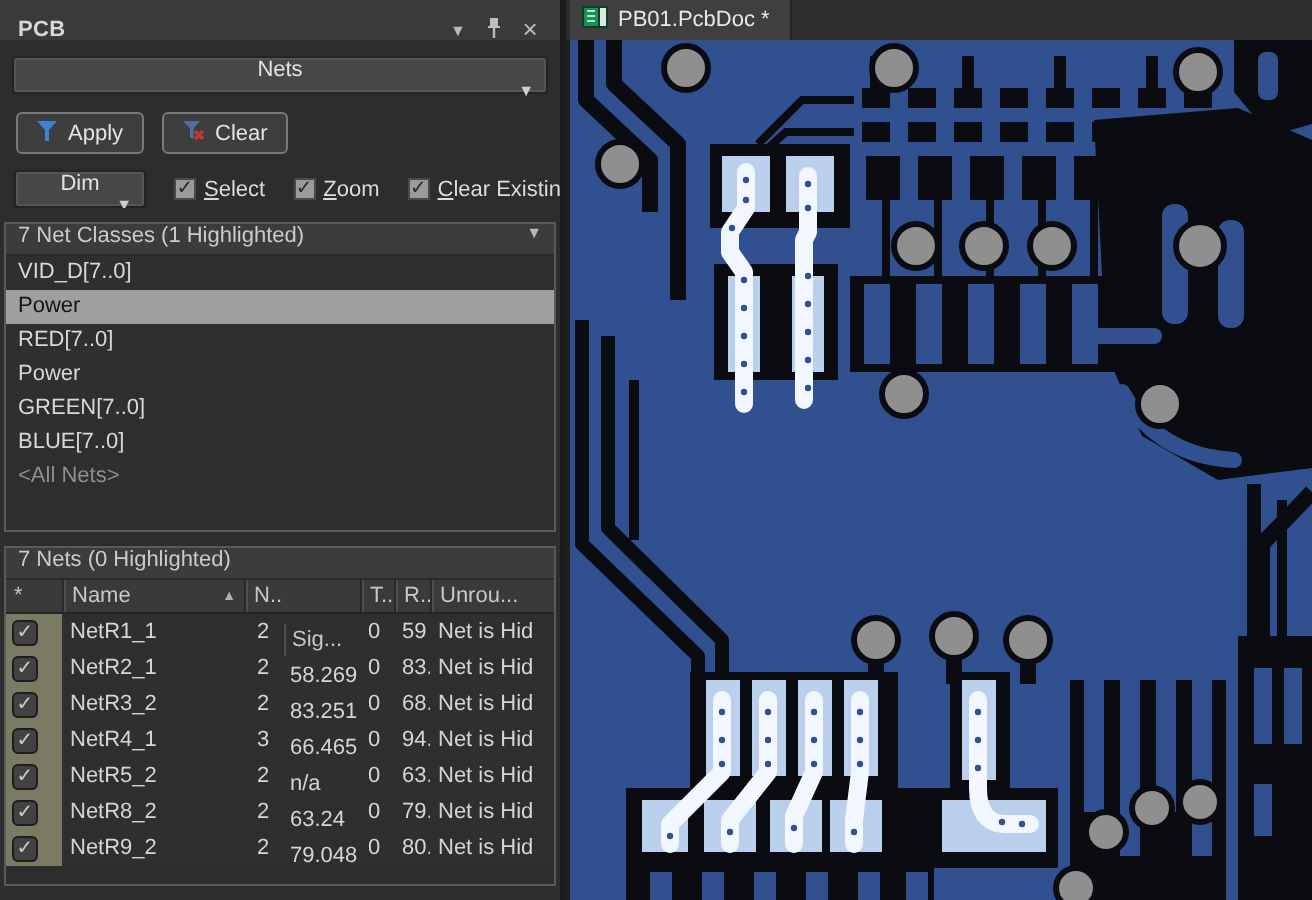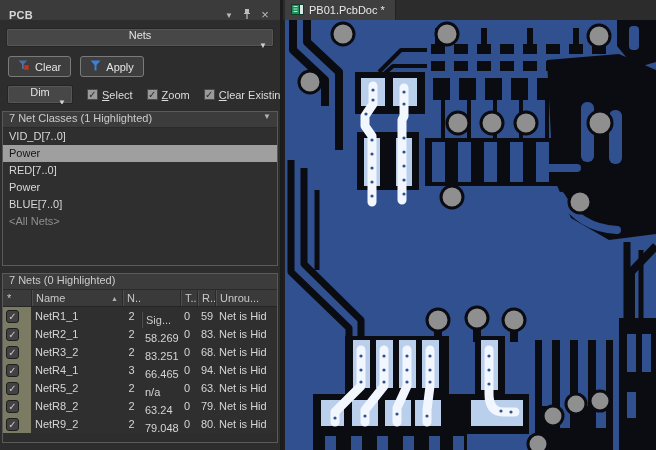--- a/index.html
+++ b/index.html
@@ -95,31 +95,31 @@
       <span class="tb-ico close">×</span>
     </div>
 
     <div class="combo nets-combo">
       <span>Nets</span>
       <span class="arrow">▼</span>
     </div>
 
     <div class="btnrow">
       <div class="btn">
+        <span><svg width="11" height="11" viewBox="0 0 11 11">
+              <path d="M0.5,0.5 H10.5 L6.5,5 V10.5 H4.5 V5 Z" fill="var(--apply-funnel)"></path>
+            </svg></span>
+        <span>Apply</span>
+      </div>
+      <div class="btn">
         <span><svg width="12" height="11" viewBox="0 0 12 11">
               <path d="M0.5,0.5 H9 L5.8,4.2 V9 H4 V4.2 Z" fill="#4d6f9e"></path>
               <path d="M6.5,5.5 l4,4 M10.5,5.5 l-4,4" stroke="var(--clear-x)" stroke-width="1.8"></path>
             </svg></span>
         <span>Clear</span>
-      </div>
-      <div class="btn">
-        <span><svg width="11" height="11" viewBox="0 0 11 11">
-              <path d="M0.5,0.5 H10.5 L6.5,5 V10.5 H4.5 V5 Z" fill="var(--apply-funnel)"></path>
-            </svg></span>
-        <span>Apply</span>
       </div>
     </div>
 
     <div class="dimrow">
       <div class="combo dim-combo">
         <span>Dim</span>
         <span class="arrow">▼</span>
       </div>
       <span class="cbgroup">
         <span class="tcb">✓</span>
@@ -137,20 +137,21 @@
 
     <div class="box classes-box">
       <div class="box-head">
         <span>7 Net Classes (1 Highlighted)</span>
         <span class="arrow">▼</span>
       </div>
       <div class="citem">VID_D[7..0]</div>
       <div class="citem sel">Power</div>
       <div class="citem">RED[7..0]</div>
       <div class="citem">Power</div>
+      <div class="citem">GREEN[7..0]</div>
       <div class="citem">BLUE[7..0]</div>
       <div class="citem muted">&lt;All Nets&gt;</div>
     </div>
 
     <div class="box nets-box">
       <div class="box-head">
         <span>7 Nets (0 Highlighted)</span>
       </div>
       <div class="thead">
         <div class="c cstar">*</div>

